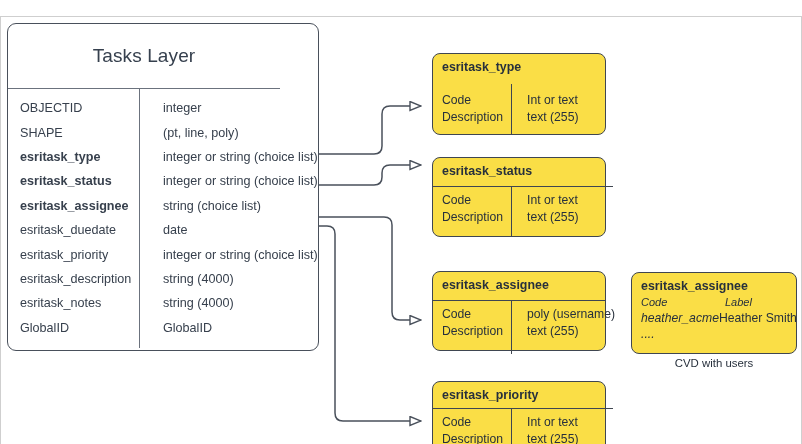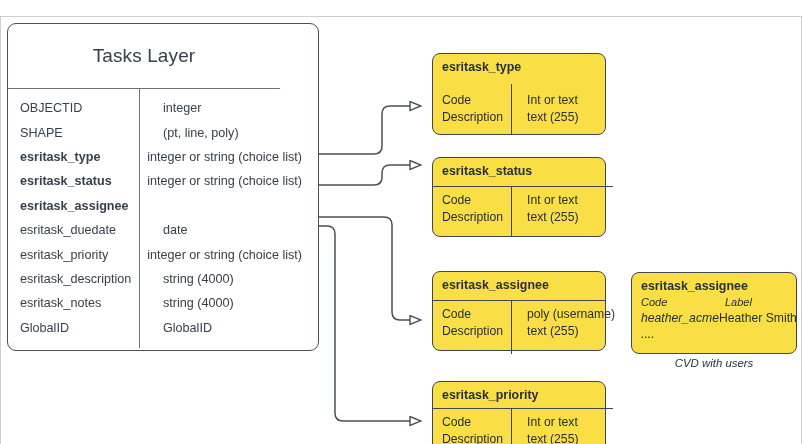--- a/index.html
+++ b/index.html
@@ -34,21 +34,21 @@
   }
   #tasks-head-rule{
     position:absolute;left:0px;top:64px;width:272px;height:0;
     border-top:1.6px solid #6b727d;
   }
   #tasks-col-rule{
     position:absolute;left:131px;top:64px;width:0;bottom:2px;
     border-left:1.6px solid #6b727d;
   }
   #field-list{
-    position:absolute;left:0;top:72px;right:16px;
+    position:absolute;left:0;top:72px;right:0;
     display:flex;flex-direction:column;
   }
   .field-row{
     display:flex;align-items:center;height:24.4px;
   }
   .field-name{
     width:131px;box-sizing:border-box;padding-left:12px;
     font-size:12.6px;color:#37404d;white-space:nowrap;
   }
   .field-name.key{font-weight:bold;}
@@ -95,21 +95,21 @@
     box-sizing:border-box;
     padding:5px 0 0 9px;
   }
   #cvd-title{font-size:12.4px;font-weight:bold;color:#27303c;line-height:16px;}
   .cvd-row{display:flex;line-height:16px;}
   .cvd-c1{width:84px;font-size:12.2px;color:#27303c;white-space:nowrap;font-style:italic;}
   .cvd-c2{font-size:12.2px;color:#27303c;white-space:nowrap;}
   .cvd-row.head .cvd-c1,.cvd-row.head .cvd-c2{font-style:italic;font-size:11px;}
   #cvd-caption{
     position:absolute;left:630px;top:340px;width:166px;
-    text-align:center;font-style:italic;font-size:11.4px;color:#27303c;
+    text-align:center;font-size:11.4px;color:#27303c;
   }
 </style>
 </head>
 <body>
 
 <div id="canvas">
 
   <svg id="wires" viewBox="0 0 802 444" width="802" height="444">
     <defs>
       <marker id="arw" markerWidth="13" markerHeight="11" refX="12" refY="5.5" orient="auto" markerUnits="userSpaceOnUse">
@@ -144,20 +144,21 @@
         <div class="field-row">
           <div class="field-name key">esritask_type</div>
           <div class="field-type">integer or string (choice list)</div>
         </div>
         <div class="field-row">
           <div class="field-name key">esritask_status</div>
           <div class="field-type">integer or string (choice list)</div>
         </div>
         <div class="field-row">
           <div class="field-name key">esritask_assignee</div>
+          <div class="field-type">string (choice list)</div>
         </div>
         <div class="field-row">
           <div class="field-name">esritask_duedate</div>
           <div class="field-type">date</div>
         </div>
         <div class="field-row">
           <div class="field-name">esritask_priority</div>
           <div class="field-type">integer or string (choice list)</div>
         </div>
         <div class="field-row">

